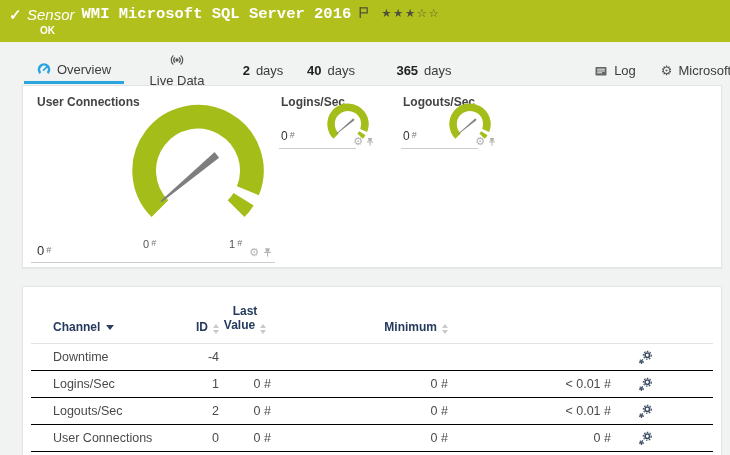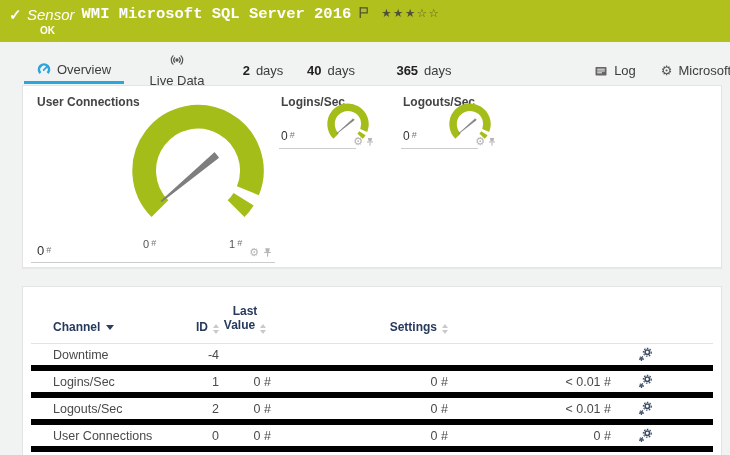--- a/index.html
+++ b/index.html
@@ -71,21 +71,21 @@
   .trow { display:grid; grid-template-columns:140px 48px 52px 177px 163px 52px 1fr; align-items:center; }
   .thead { height:57px; align-items:end; padding-bottom:9px; border-bottom:1px solid #e2e2e2; }
   .th { font-size:12px; font-weight:700; color:#263a5e; }
   .th-channel { padding-left:22px; display:flex; align-items:center; }
   .th-right { display:flex; justify-content:flex-end; align-items:flex-end; text-align:right; }
   .th-center { text-align:center; }
   .sorts { display:inline-flex; flex-direction:column; gap:2px; margin-left:5px; vertical-align:1px; }
   .tri-up { width:0; height:0; border-left:3.5px solid transparent; border-right:3.5px solid transparent; border-bottom:4px solid #c9c9c9; }
   .tri-down { width:0; height:0; border-left:3.5px solid transparent; border-right:3.5px solid transparent; border-top:4px solid #c9c9c9; }
   .tri-down-dark { width:0; height:0; border-left:4px solid transparent; border-right:4px solid transparent; border-top:5px solid #2d3e60; margin-left:6px; }
-  .tbody-row { height:27px; border-bottom:6px solid #000000; font-size:12.5px; color:#4a4a4a; cursor:pointer; }
+  .tbody-row { height:27px; border-bottom:1px solid #000000; font-size:12.5px; color:#4a4a4a; cursor:pointer; }
   .td-channel { padding-left:22px; }
   .td-right { text-align:right; }
   .td-action { display:flex; justify-content:flex-end; padding-right:10px; }
   .gearpair { cursor:pointer; }
 </style>
 </head>
 <body>
 
 <div class="stage">
 
@@ -231,21 +231,21 @@
               <span class="tri-down"></span>
             </span>
         </div>
         <div class="th th-center">
           <span>Last Value</span><span class="sorts">
               <span class="tri-up"></span>
               <span class="tri-down"></span>
             </span>
         </div>
         <div class="th th-right">
-          <span>Settings</span>
+          <span>Minimum</span>
           <span class="sorts">
               <span class="tri-up"></span>
               <span class="tri-down"></span>
             </span>
         </div>
         <div></div>
           <div></div>
       </div>
 
       <div class="trow tbody-row">

